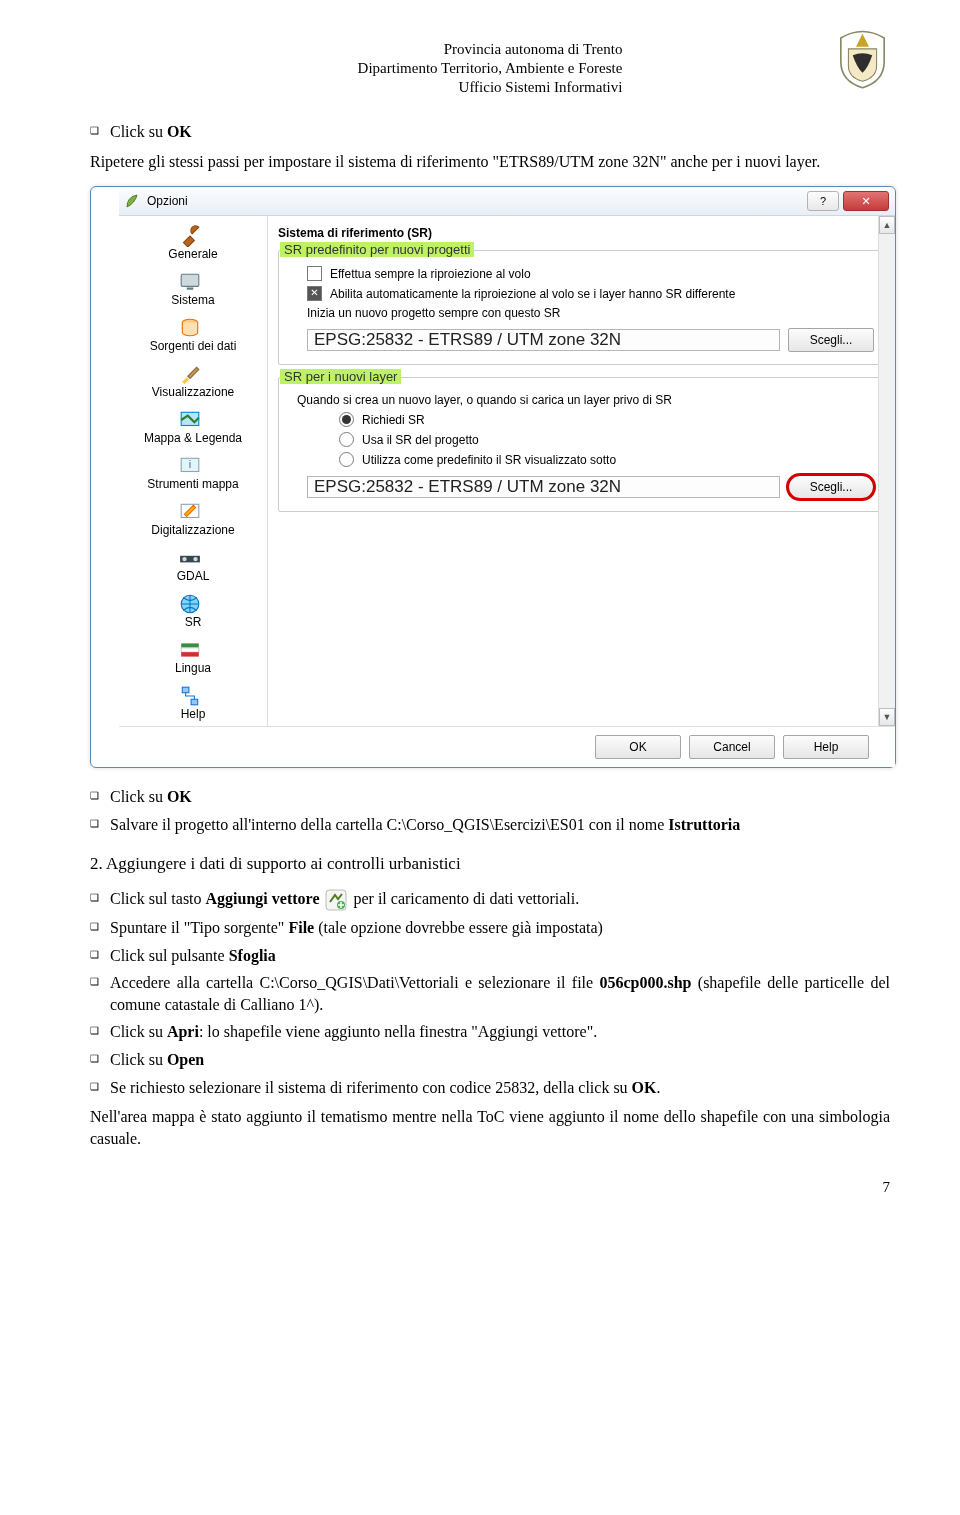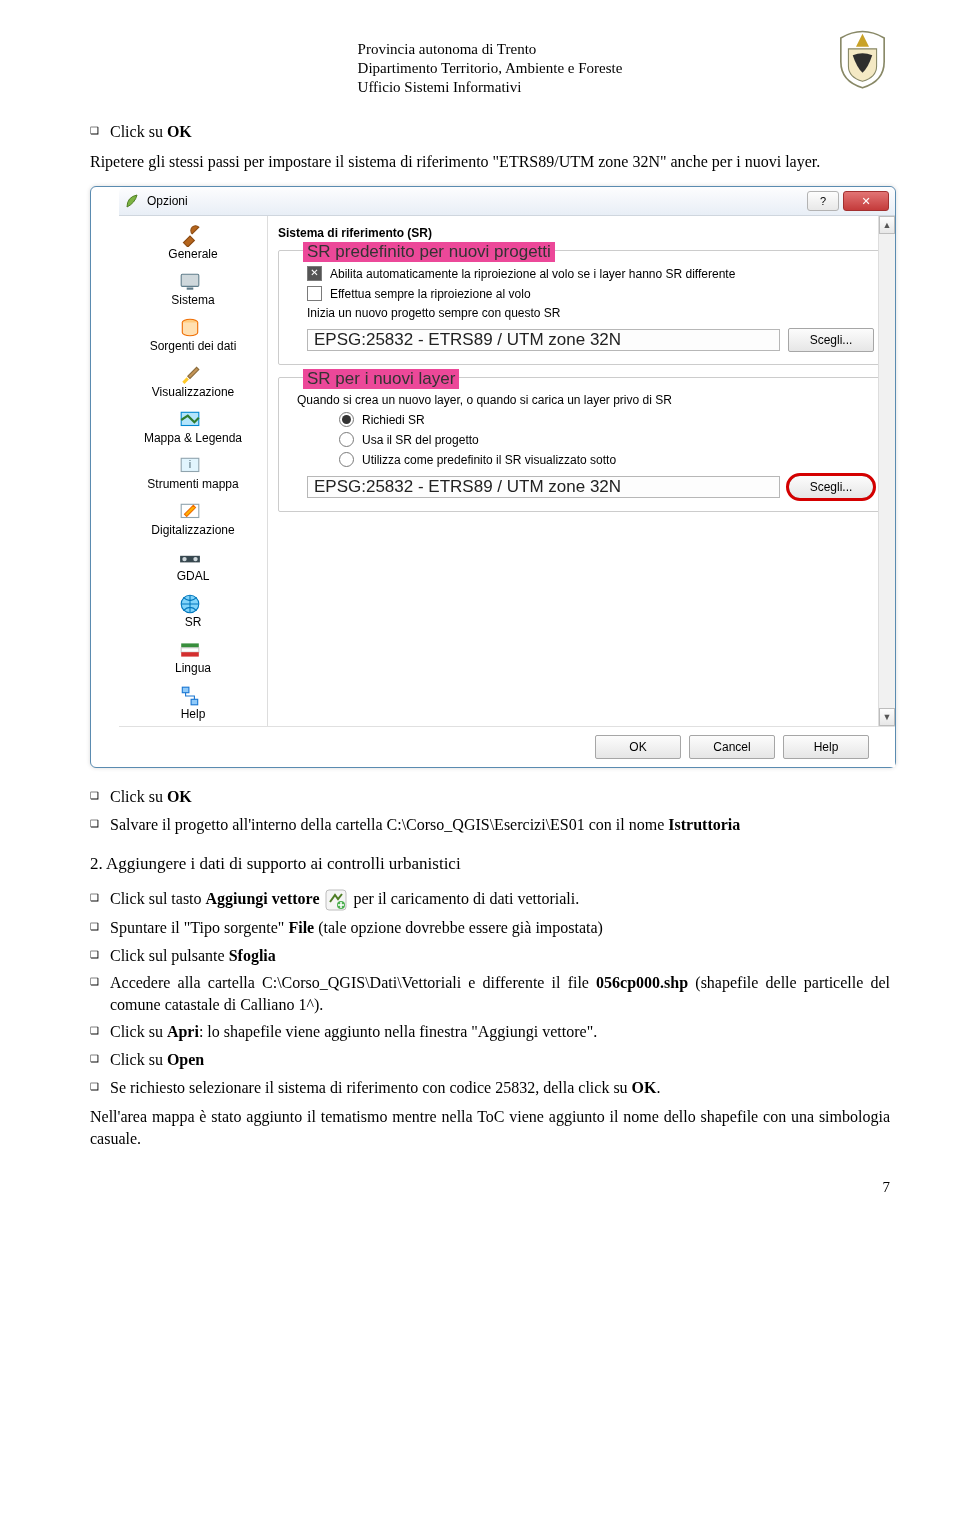--- a/index.html
+++ b/index.html
@@ -15,21 +15,21 @@
     box-sizing: border-box;
   }
   .header {
     display: flex;
     justify-content: center;
     align-items: flex-start;
     position: relative;
     margin-bottom: 25px;
   }
   .header-text {
-    text-align: left;
+    text-align: right;
     font-size: 15px;
     line-height: 1.25;
   }
   .crest {
     position: absolute;
     right: 0;
     top: -15px;
     width: 55px;
     height: 65px;
   }
@@ -125,24 +125,24 @@
   .main-title { font-weight: bold; margin: 4px 0 10px 0; font-size: 12px; }
   .groupbox {
     border: 1px solid #ccc;
     border-radius: 2px;
     padding: 10px 10px 10px 10px;
     margin-bottom: 12px;
     position: relative;
   }
   .groupbox-legend {
     position: absolute;
-    top: -9px; left: 24px;
-    background: #ec4899;
+    top: -9px; left: 1px;
+    background: #bef264;
     padding: 0 4px;
-    font-size: 17px;
+    font-size: 13px;
     color: #333;
   }
   .chk-row, .radio-row, .label-row {
     display: flex;
     align-items: center;
     margin: 5px 0 5px 18px;
     font-size: 12px;
   }
   .chk, .rad {
     width: 13px; height: 13px;
@@ -367,26 +367,26 @@
             <span>Help</span>
           </div>
     </div>
 
     <div class="win-main">
       <div class="main-title">Sistema di riferimento (SR)</div>
 
       <div class="groupbox">
         <div class="groupbox-legend">SR predefinito per nuovi progetti</div>
         <div class="chk-row">
+              <span class="chk"></span>
+              <span>Effettua sempre la riproiezione al volo</span>
+            </div>
+        <div class="chk-row">
               <span class="chk checked"></span>
               <span>Abilita automaticamente la riproiezione al volo se i layer hanno SR differente</span>
-            </div>
-        <div class="chk-row">
-              <span class="chk"></span>
-              <span>Effettua sempre la riproiezione al volo</span>
             </div>
         <div class="label-row">Inizia un nuovo progetto sempre con questo SR</div>
         <div class="field-row">
           <input class="text-input" readonly="" value="EPSG:25832 - ETRS89 / UTM zone 32N" style="">
           <span class="btn">Scegli...</span>
         </div>
       </div>
 
       <div class="groupbox">
         <div class="groupbox-legend">SR per i nuovi layer</div>
@@ -455,21 +455,21 @@
 <div class="bullet-item">
   <div class="bullet-marker">❑</div>
   <div class="bullet-content"><span>Spuntare il "Tipo sorgente" </span><span class="bold">File</span><span> (tale opzione dovrebbe essere già impostata)</span></div>
 </div>
 <div class="bullet-item">
   <div class="bullet-marker">❑</div>
   <div class="bullet-content"><span>Click sul pulsante </span><span class="bold">Sfoglia</span></div>
 </div>
 <div class="bullet-item">
   <div class="bullet-marker">❑</div>
-  <div class="bullet-content"><span>Accedere alla cartella C:\Corso_QGIS\Dati\Vettoriali e differente il file </span><span class="bold">056cp000.shp</span><span> (shapefile delle particelle del comune catastale di Calliano 1^).</span></div>
+  <div class="bullet-content"><span>Accedere alla cartella C:\Corso_QGIS\Dati\Vettoriali e selezionare il file </span><span class="bold">056cp000.shp</span><span> (shapefile delle particelle del comune catastale di Calliano 1^).</span></div>
 </div>
 <div class="bullet-item">
   <div class="bullet-marker">❑</div>
   <div class="bullet-content"><span>Click su </span><span class="bold">Apri</span><span>: lo shapefile viene aggiunto nella finestra "Aggiungi vettore".</span></div>
 </div>
 <div class="bullet-item">
   <div class="bullet-marker">❑</div>
   <div class="bullet-content"><span>Click su </span><span class="bold">Open</span></div>
 </div>
 <div class="bullet-item">

